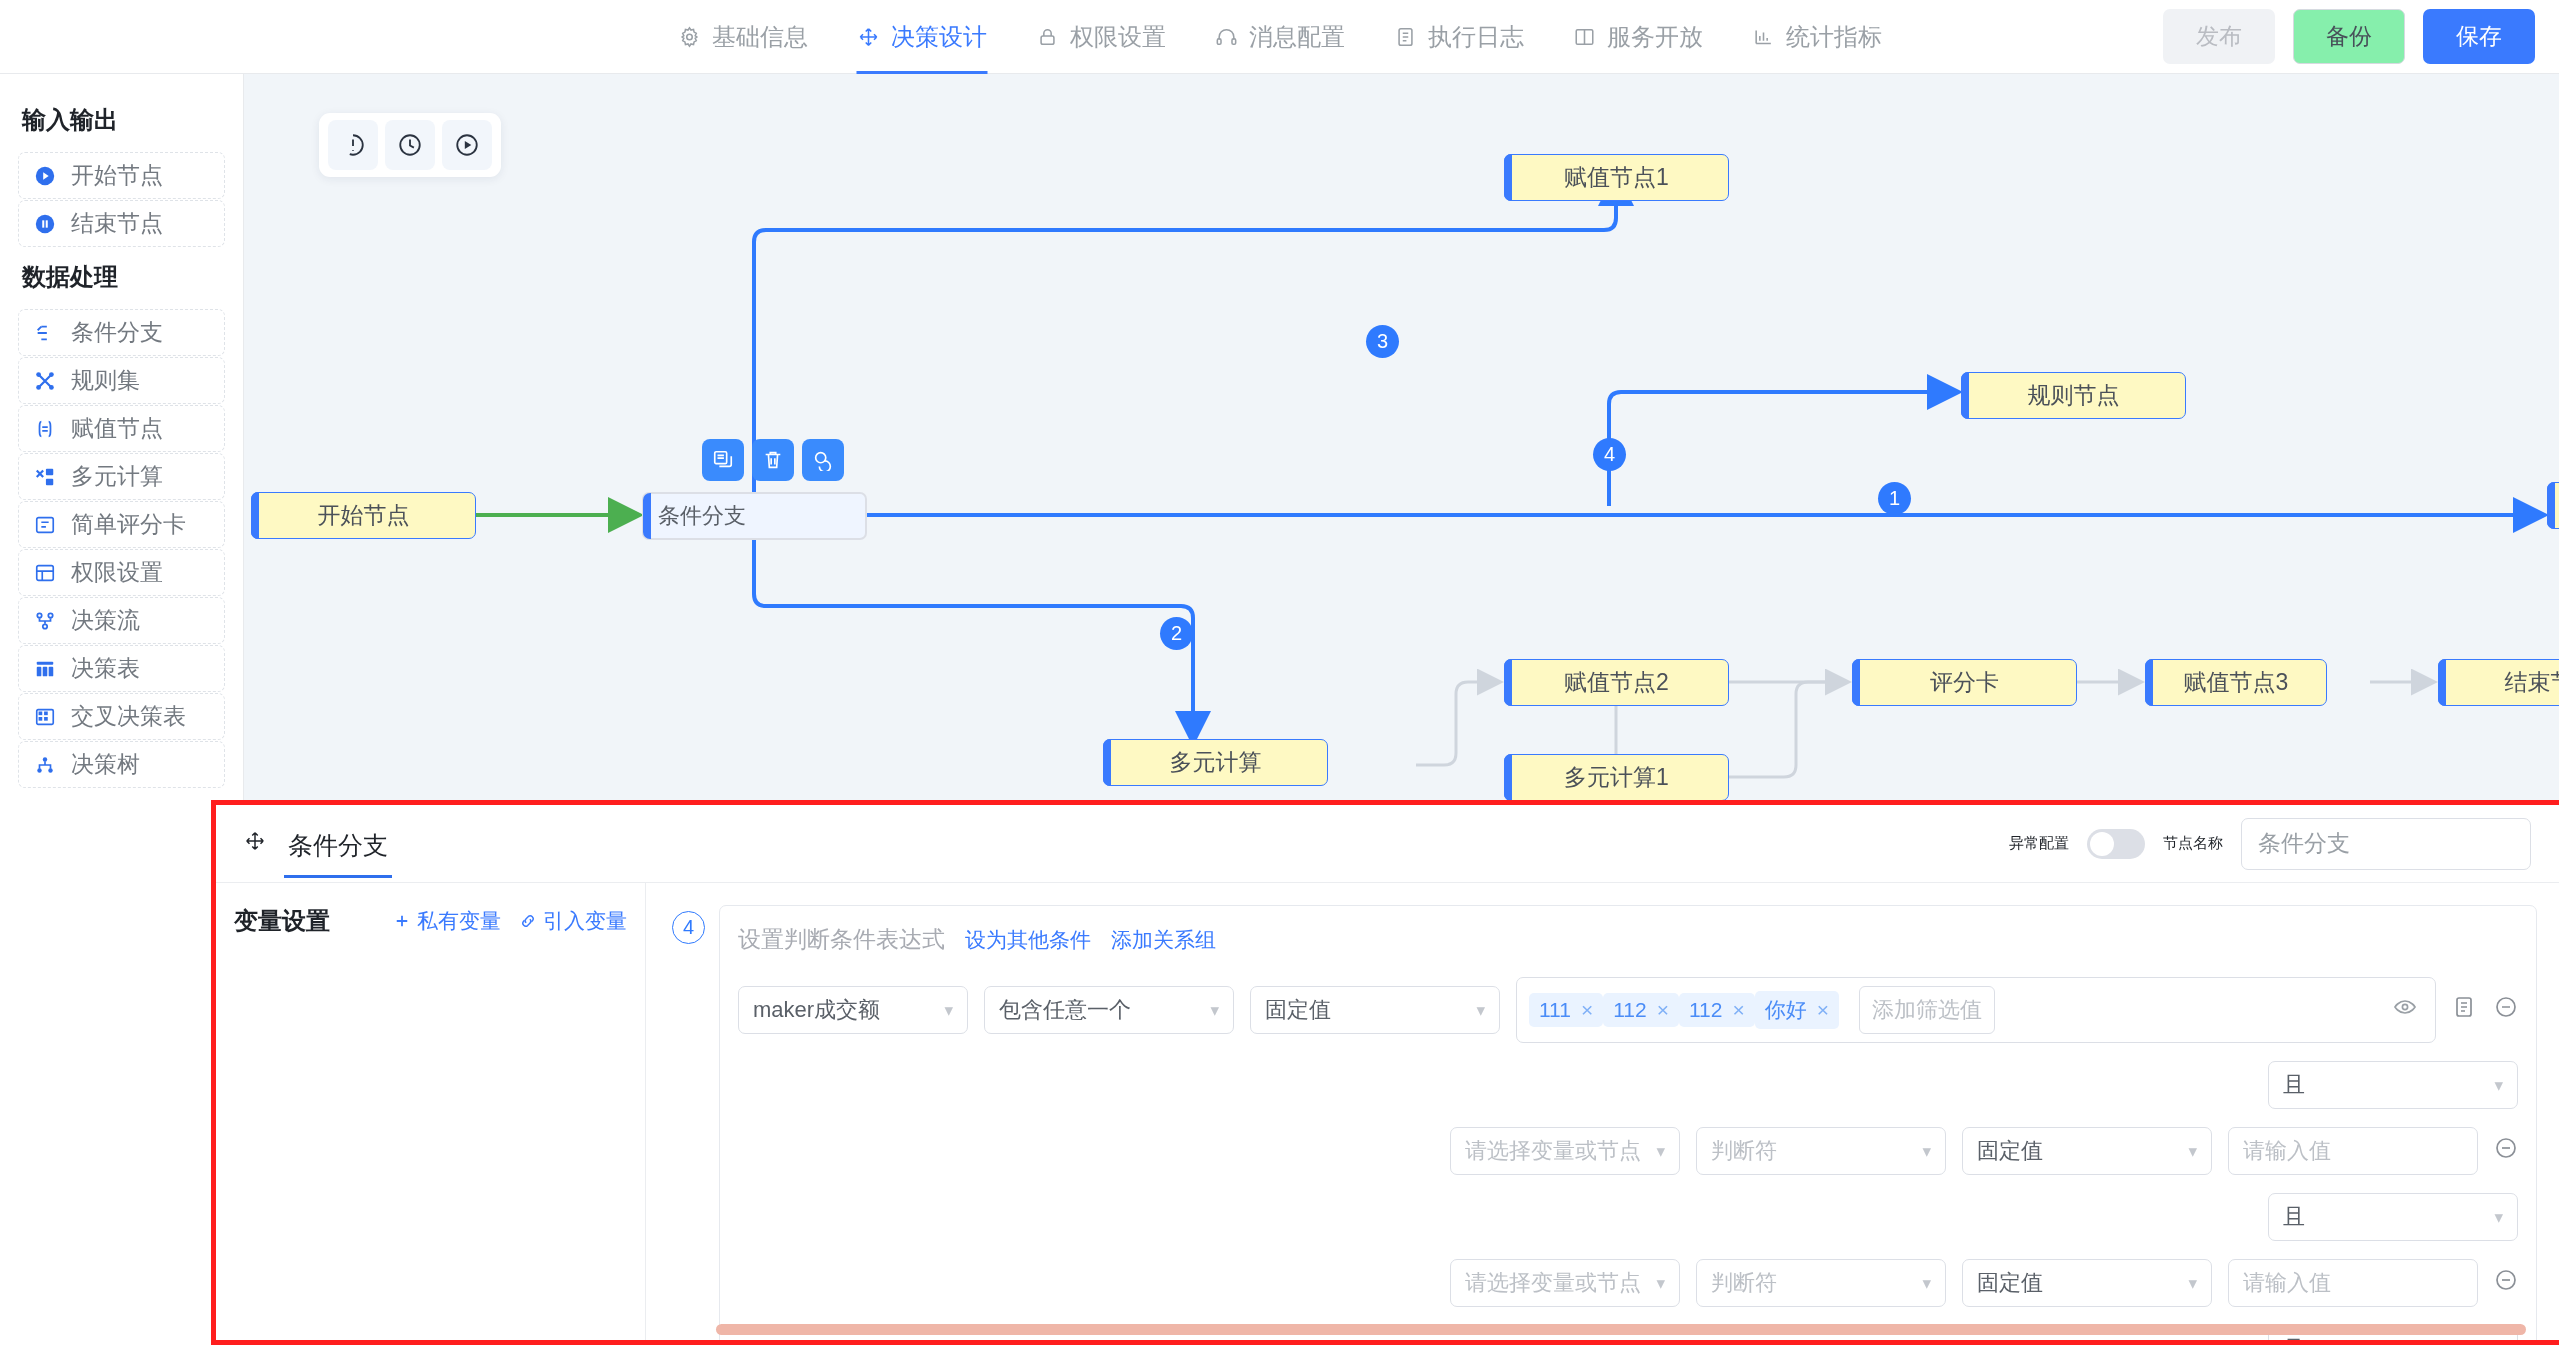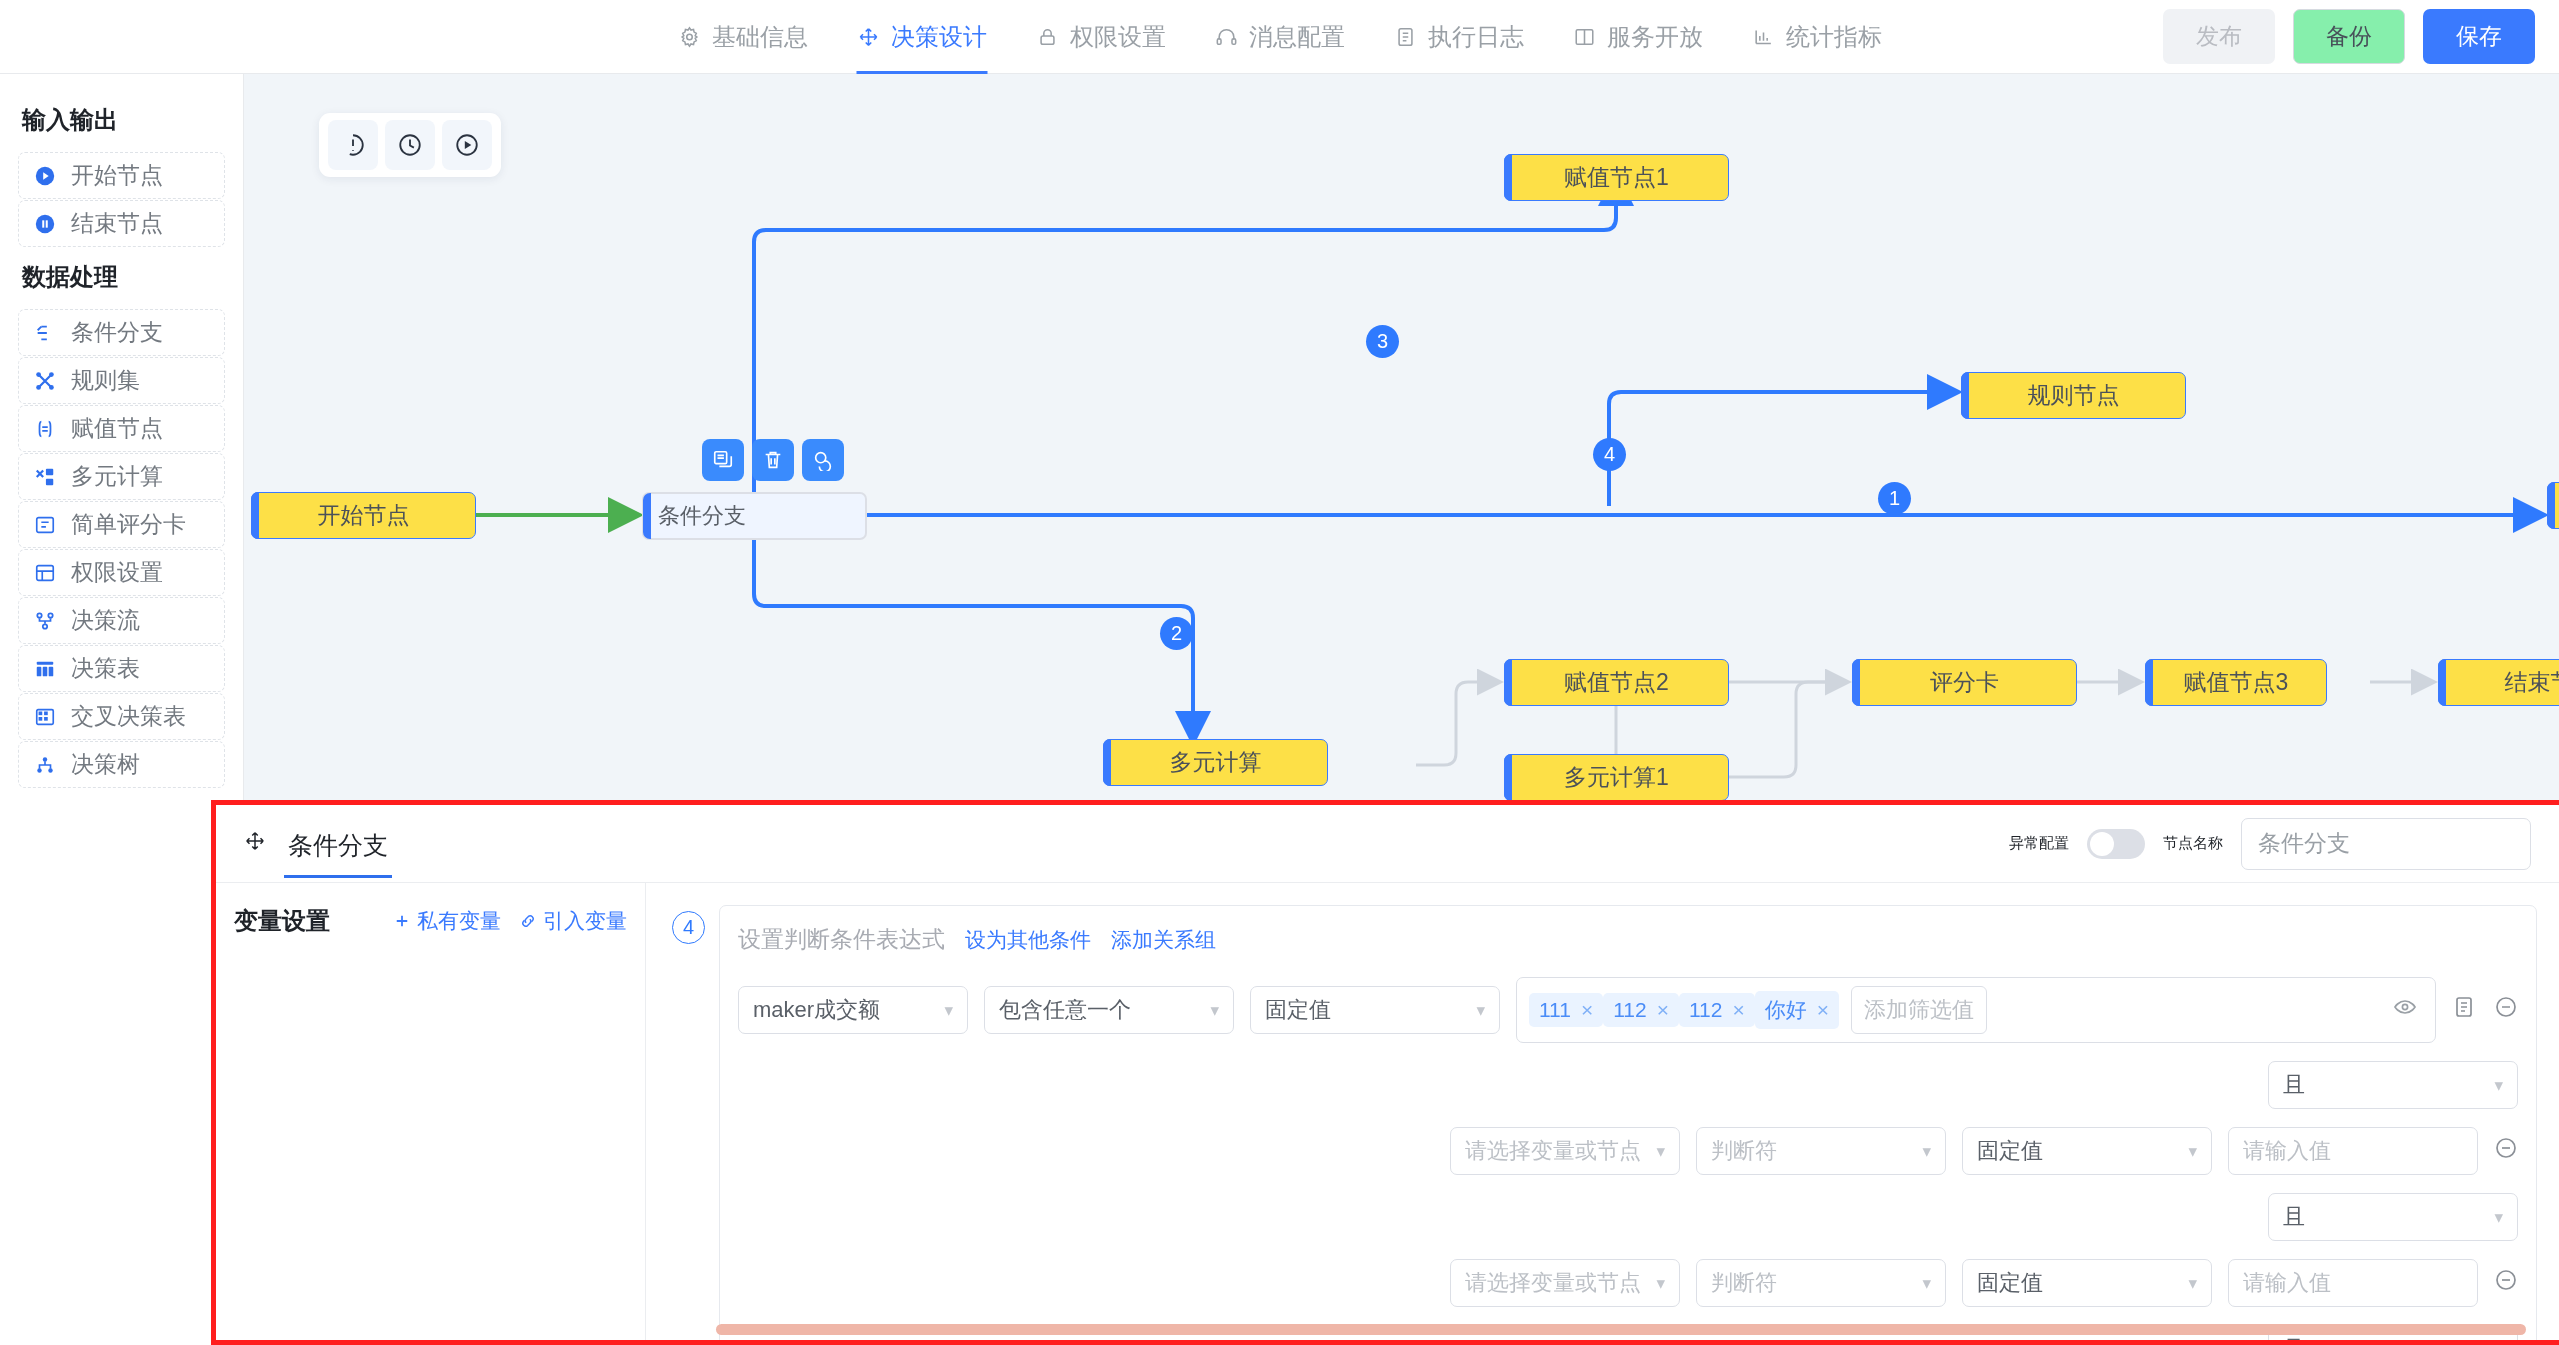--- a/index.html
+++ b/index.html
@@ -68,21 +68,21 @@
     background:#f1f5f9; overflow:hidden;
   }
   .canvas-toolbar {
     position:absolute; left:75px; top:39px; height:64px;
     background:#fff; border-radius:11px; display:flex; align-items:center;
     padding:0 9px; gap:7px; box-shadow:0 2px 10px rgba(20,40,80,.08);
   }
   .ctb { width:50px;height:50px;border-radius:8px;background:#f2f6fb;
          display:flex;align-items:center;justify-content:center;cursor:pointer;color:#2b3340;}
   .node {
-    position:absolute; height:47px; background:#fde047; border:1px solid #3a7afe;
+    position:absolute; height:47px; background:#fef9c3; border:1px solid #3a7afe;
     border-radius:7px; display:flex; align-items:center; justify-content:center;
     font-size:23px; color:#4b5159; cursor:pointer;
   }
   .node:before {
     content:""; position:absolute; left:-1px; top:-1px; bottom:-1px; width:8px;
     background:#3a7afe; border-radius:7px 0 0 7px;
   }
   .node.sel { background:#eff5ff; border-width:2px; }
   .nodebar {
     position:absolute; display:flex; gap:8px;
@@ -151,21 +151,21 @@
   .sel-b { width:250px; }
   .sel-c { width:250px; }
   .inp { height:48px;border:1px solid #dcdfe6;border-radius:7px;padding:0 14px;
          font-size:22px;color:#bcc0c6;display:flex;align-items:center;width:250px;background:#fff;}
   .tagbox { flex:1; min-height:48px; border:1px solid #dcdfe6; border-radius:7px;
             display:flex; align-items:center; gap:0; padding:8px 12px; background:#fff;}
   .tag { background:#eaf3ff;color:#4a8cf7;border-radius:5px;padding:5px 10px;font-size:21px;
          display:flex;align-items:center;gap:10px;}
   .tag i { font-style:normal;color:#7fb0f7;cursor:pointer; }
   .tag-ph { color:#bcc0c6; font-size:22px; border:1px solid #dcdfe6;border-radius:6px;
-            padding:8px 12px; margin-left:12px;}
+            padding:8px 12px; margin-left:20px;}
   .eye { color:#9aa0a6; margin-left:auto; padding-right:6px; cursor:pointer;}
   .row-icons { display:flex; gap:18px; align-items:center; color:#8b9097; }
   .row-icons span{cursor:pointer;}
   .scrollbar { position:absolute; left:500px; bottom:5px; width:1810px; height:11px;
                background:#efb6a8; border-radius:6px; }
 </style>
 </head>
 <body>
 
 <div class="app">

